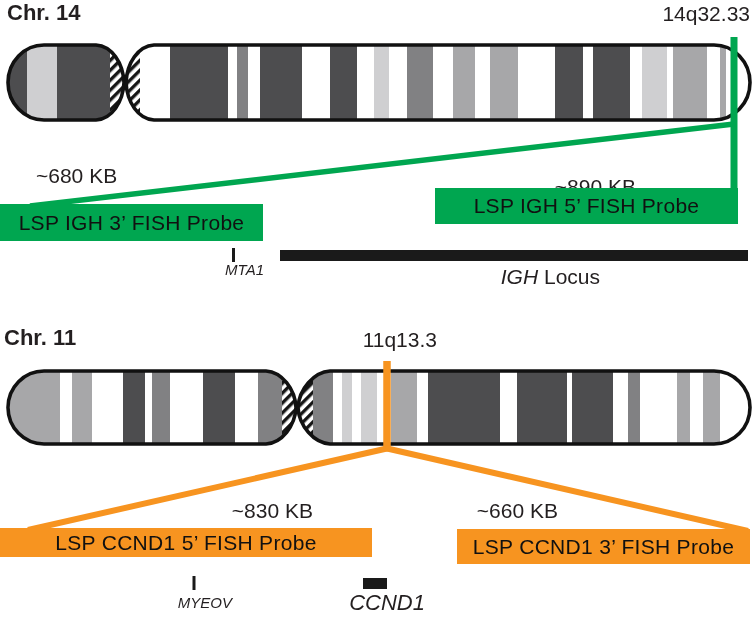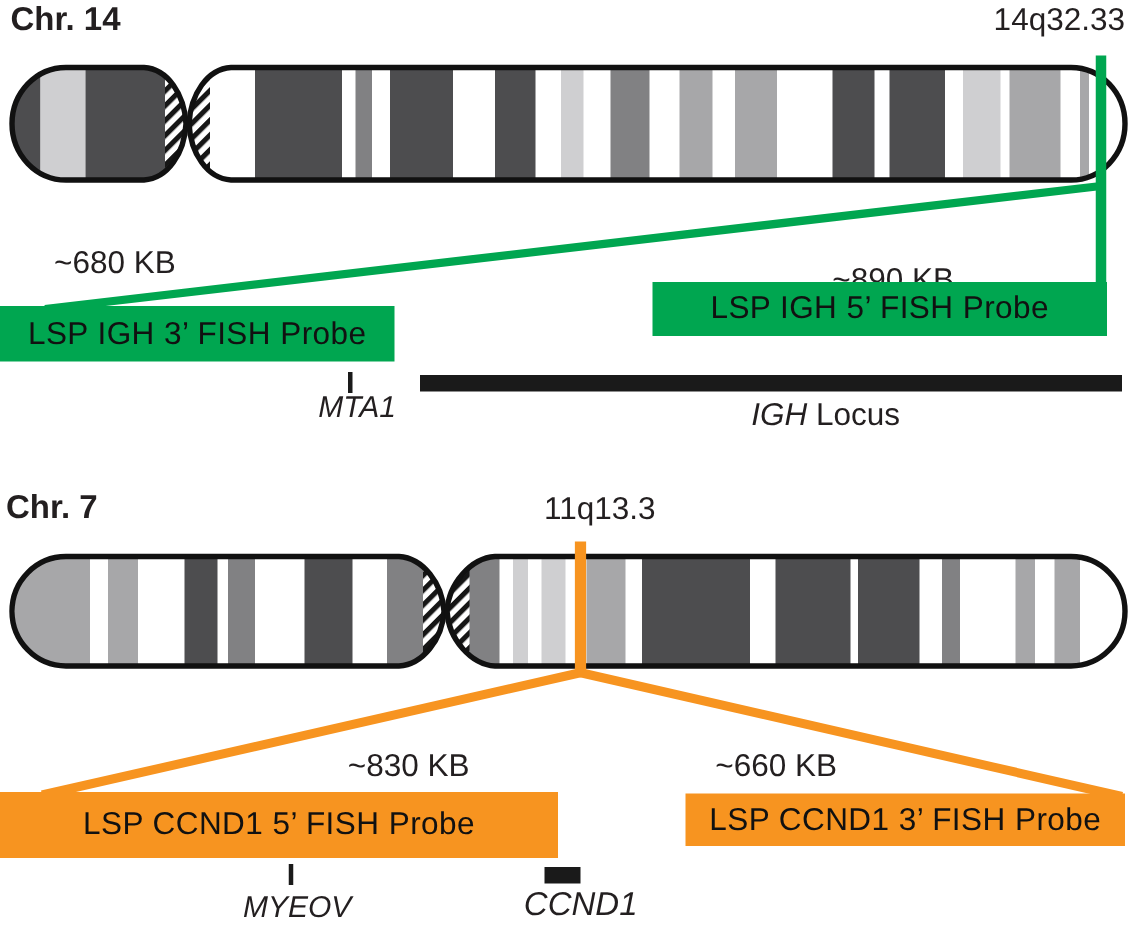--- a/index.html
+++ b/index.html
@@ -7,21 +7,21 @@
     position:relative;width:754px;height:623px;background:#ffffff;
     font-family:"Liberation Sans",sans-serif;color:#231f20;overflow:hidden;
   }
   svg.fig{position:absolute;left:0;top:0;}
   .lbl{position:absolute;white-space:nowrap;line-height:1.05;}
   .bold{font-weight:700;}
   .ital{font-style:italic;}
   .center{text-align:right;}
   .t22{font-size:22px;}
   .t21{font-size:21px;}
-  .t15{font-size:20px;font-style:italic;}
+  .t15{font-size:15px;font-style:italic;}
   .probe{
     position:absolute;display:flex;align-items:center;justify-content:center;
     font-size:21px;color:#111111;letter-spacing:0.3px;
   }
 </style>
 </head>
 <body>
 
 <div class="canvas">
 
@@ -131,29 +131,29 @@
   <div class="probe" style="left: 435px; top: 188px; width: 303px; height: 36px; background-color: rgb(0, 166, 80);">
     <span>LSP IGH 5’ FISH Probe</span>
   </div>
 
   <div class="lbl t15 ital center" style="left:204px;top:262px;width:60px;">MTA1</div>
 
   <div class="lbl t21 center" style="left:440px;top:266px;width:160px;">
     <span class="ital">IGH</span><span> Locus</span>
   </div>
 
-  <div class="lbl bold t22" style="left:4px;top:326px;">Chr. 7</div>
+  <div class="lbl bold t22" style="left:4px;top:326px;">Chr. 11</div>
 
   <div class="lbl t21 center" style="left:337px;top:329px;width:100px;">11q13.3</div>
 
   <div class="lbl t21 center" style="left:213px;top:500px;width:100px;">~830 KB</div>
 
   <div class="lbl t21 center" style="left:458px;top:500px;width:100px;">~660 KB</div>
 
-  <div class="probe" style="left: 0px; top: 528px; width: 372px; height: 44px; background-color: rgb(247, 148, 32);">
+  <div class="probe" style="left: 0px; top: 528px; width: 372px; height: 29px; background-color: rgb(247, 148, 32);">
     <span>LSP CCND1 5’ FISH Probe</span>
   </div>
 
   <div class="probe" style="left: 457px; top: 529px; width: 293px; height: 35px; background-color: rgb(247, 148, 32);">
     <span>LSP CCND1 3’ FISH Probe</span>
   </div>
 
   <div class="lbl t15 ital center" style="left:162px;top:595px;width:70px;">MYEOV</div>
 
   <div class="lbl t22 ital center" style="left:325px;top:591px;width:100px;">CCND1</div>

